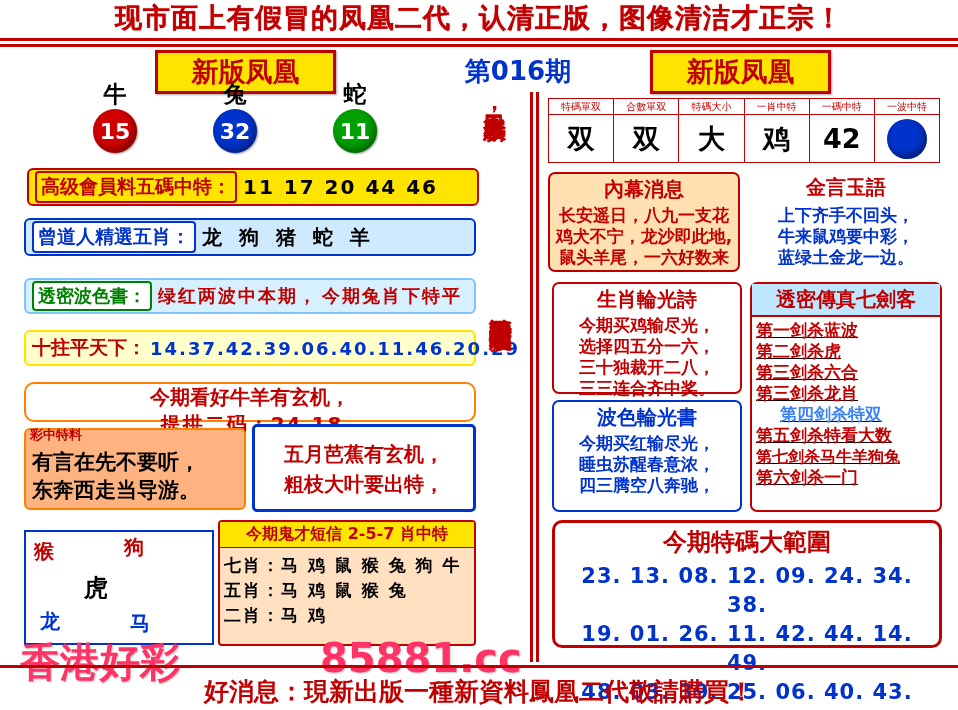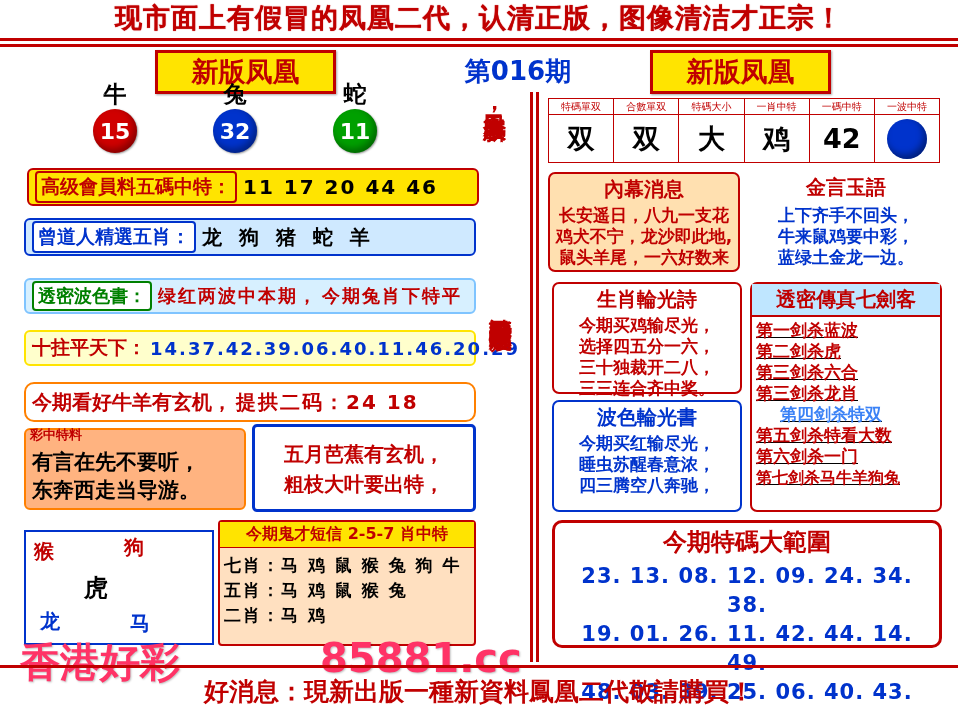--- a/index.html
+++ b/index.html
@@ -162,21 +162,21 @@
     <span class="taggreen">透密波色書：</span>
     <span class="nums" style="margin-left:6px;color:#c00000;font-size:18px;">绿红两波中本期，</span>
     <span class="nums" style="margin-left:4px;color:#c00000;font-size:18px;">今期兔肖下特平</span>
   </div>
 
   <div class="box rowbox" style="left:24px;top:330px;width:452px;height:36px;background:#ffffcc;border:2px solid #ffe400;padding:0 6px;">
     <span class="lbl" style="color:#c00000;">十拄平天下：</span>
     <span class="nums" style="margin-left:4px;font-size:18px;color:#0033cc;">14.37.42.39.06.40.11.46.20.29</span>
   </div>
 
-  <div class="box rowbox" style="left:24px;top:382px;width:452px;height:40px;background:#ffffff;border:2px solid #ff8000;padding:0 6px;border-radius:10px;">
+  <div class="box rowbox" style="left:24px;top:382px;width:452px;height:40px;background:#ffffff;border:2px solid #ff8000;padding:0 6px;border-radius:10px;flex-direction:column;">
     <span class="lbl" style="color:#c00000;font-size:20px;">今期看好牛羊有玄机，</span>
     <span class="nums" style="margin-left:4px;font-size:20px;color:#c00000;">提拱二码：24 18</span>
   </div>
 
   <div class="box" style="left:24px;top:428px;width:222px;height:82px;background:#ffb380;border:2px solid #ff8000;border-radius:6px;">
     <div style="position:absolute;left:4px;top:-4px;font-size:13px;color:#c00000;font-weight:bold;">彩中特料</div>
     <div style="padding:18px 6px 0 6px;font-size:21px;font-weight:bold;color:#000;line-height:28px;">
       <div>有言在先不要听，</div>
       <div>东奔西走当导游。</div>
     </div>
@@ -275,22 +275,22 @@
     <div style="background:#bfe6ff;border-bottom:2px solid #c00000;">
       <div class="ptitle" style="color:#c00000;padding:2px 0;">透密傳真七劍客</div>
     </div>
     <div style="padding:3px 4px 0 4px;text-decoration:underline;">
       <div class="pline" style="color:#c00000;text-align:left;">第一剑杀蓝波</div>
       <div class="pline" style="color:#c00000;text-align:left;">第二剑杀虎</div>
       <div class="pline" style="color:#c00000;text-align:left;">第三剑杀六合</div>
       <div class="pline" style="color:#c00000;text-align:left;">第三剑杀龙肖</div>
       <div class="pline" style="color:#3b82f6;text-align:left;margin-left:24px;">第四剑杀特双</div>
       <div class="pline" style="color:#c00000;text-align:left;">第五剑杀特看大数</div>
+      <div class="pline" style="color:#c00000;text-align:left;font-size:16px;">第七剑杀马牛羊狗兔</div>
       <div class="pline" style="color:#c00000;text-align:left;">第六剑杀一门</div>
-      <div class="pline" style="color:#c00000;text-align:left;font-size:16px;">第七剑杀马牛羊狗兔</div>
     </div>
   </div>
 
   <div class="panel" style="left:552px;top:520px;width:390px;height:128px;background:#ffffff;border:3px solid #c00000;border-radius:10px;">
     <div class="ptitle" style="color:#c00000;font-size:24px;padding-top:3px;">今期特碼大範圍</div>
     <div style="padding:4px 6px 0 6px;">
       <div style="font-size:21px;font-weight:bold;color:#0033cc;line-height:29px;text-align:center;letter-spacing:1px;">23. 13. 08. 12. 09. 24. 34. 38.</div>
       <div style="font-size:21px;font-weight:bold;color:#0033cc;line-height:29px;text-align:center;letter-spacing:1px;">19. 01. 26. 11. 42. 44. 14. 49.</div>
       <div style="font-size:21px;font-weight:bold;color:#0033cc;line-height:29px;text-align:center;letter-spacing:1px;">48. 03. 39. 25. 06. 40. 43. 29.</div>
     </div>

